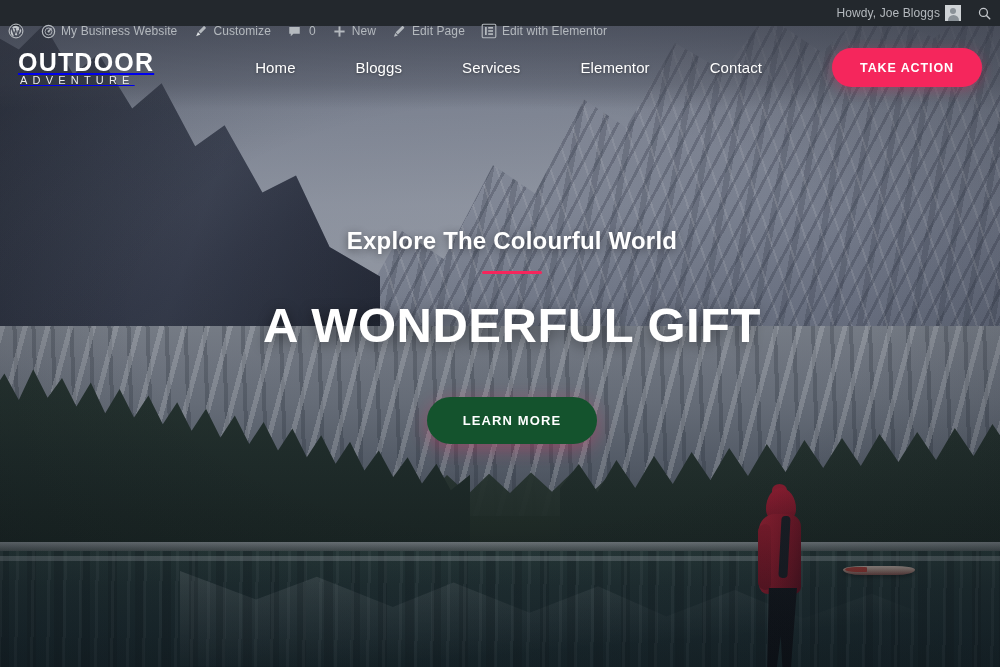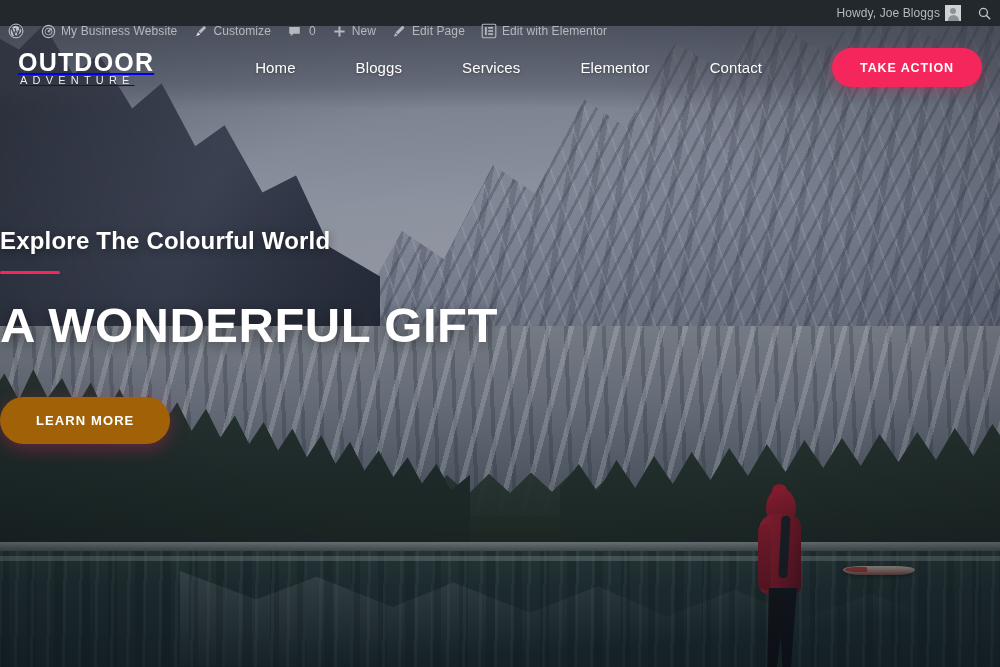--- a/index.html
+++ b/index.html
@@ -321,24 +321,25 @@
 
   
   .hero-content {
     position: absolute;
     left: 0; top: 0;
     width: 1000px;
     height: 641px;
     z-index: 15;
     display: flex;
     flex-direction: column;
-    align-items: flex-start;
+    align-items: center;
     justify-content: center;
     padding-bottom: 22px;
     text-align: center;
+    padding-left: 24px;
   }
   .hero-sub {
     font-size: 24px;
     font-weight: 700;
     color: #ffffff;
     letter-spacing: .2px;
     text-shadow: 0 2px 8px rgba(0,0,0,.45);
   }
   .hero-divider {
     width: 60px;
@@ -350,21 +351,21 @@
   .hero-title {
     font-size: 49px;
     font-weight: 700;
     color: #ffffff;
     letter-spacing: .5px;
     line-height: 1.05;
     text-shadow: 0 3px 14px rgba(0,0,0,.45);
   }
   .hero-btn {
     margin-top: 46px;
-    background: #a16207;
+    background: #14532d;
     color: #fff;
     border: none;
     border-radius: 30px;
     height: 47px;
     padding: 0 36px;
     font-size: 13px;
     font-weight: 700;
     letter-spacing: 1.1px;
     cursor: pointer;
     font-family: "Liberation Sans", sans-serif;

